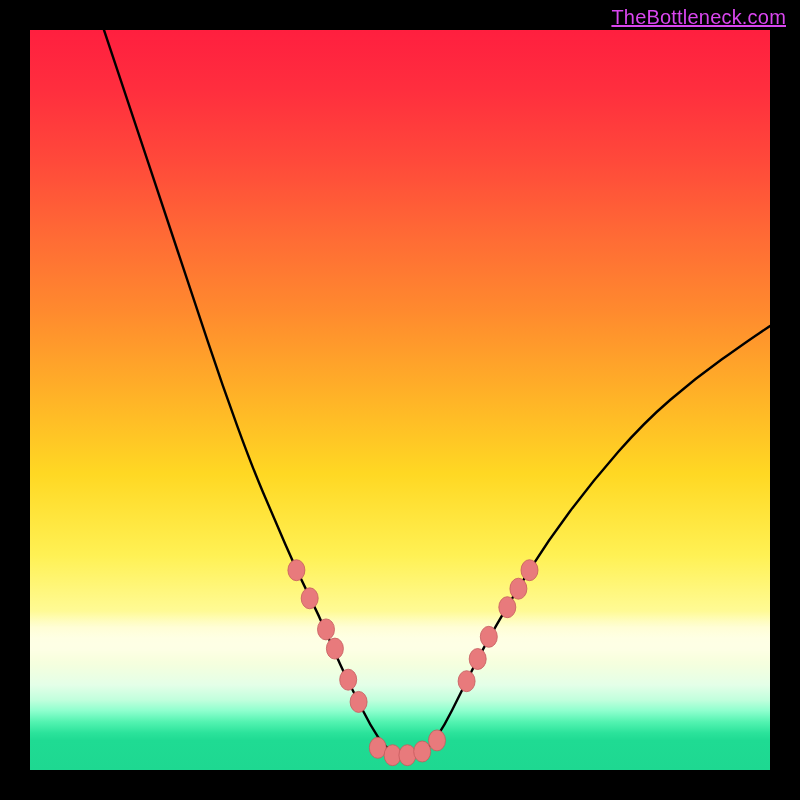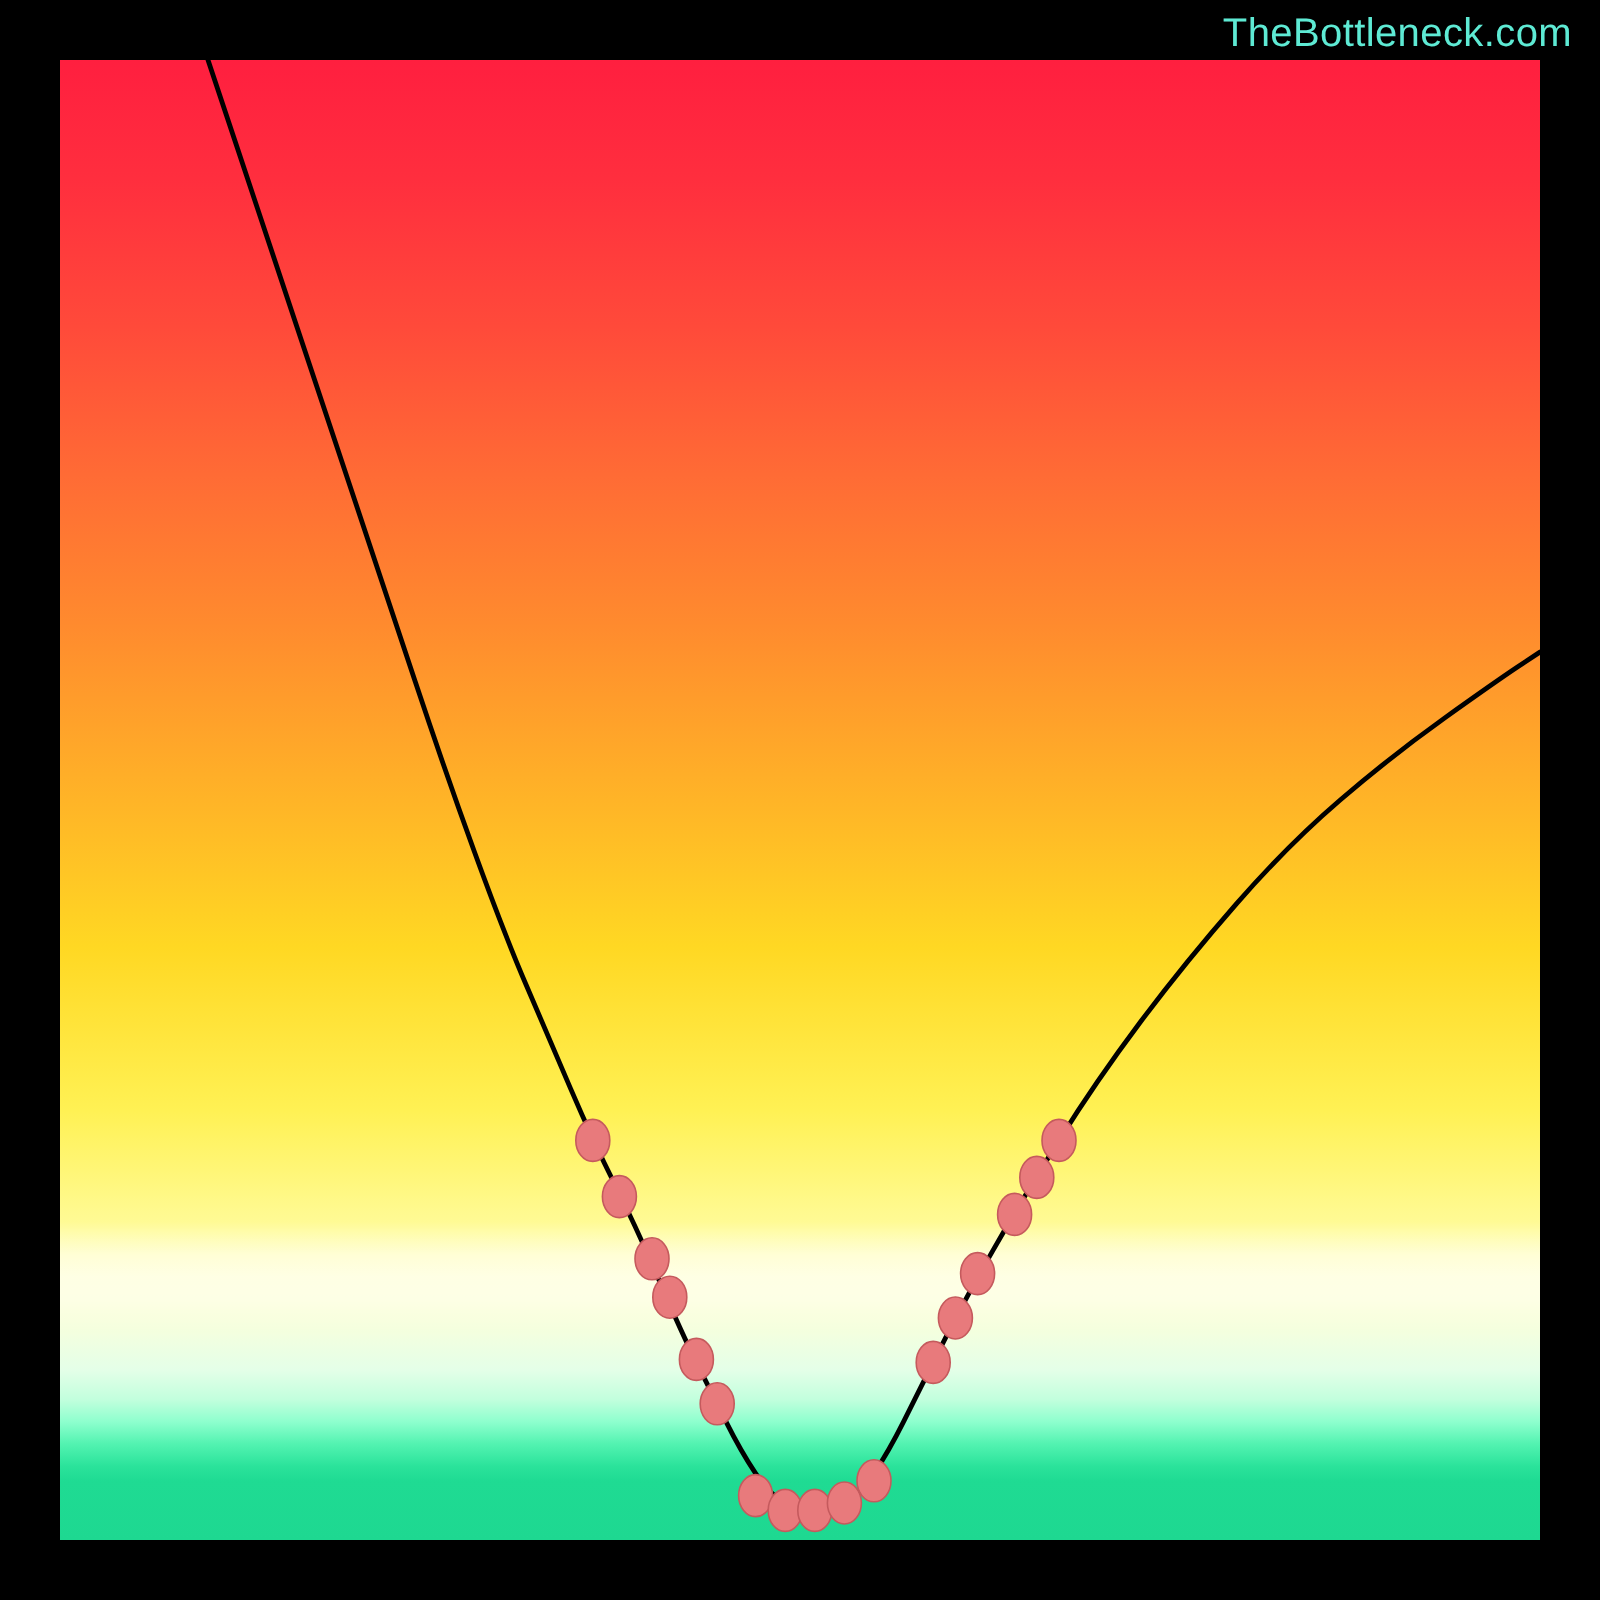--- a/index.html
+++ b/index.html
@@ -71,25 +71,26 @@
   svg.curve {
     position: absolute;
     inset: 0;
     width: 100%;
     height: 100%;
   }
   .watermark {
     position: absolute;
     top: 6px;
     right: 14px;
-    color: #5eead4;
+    color: #d946ef;
     font-size: 20px;
     font-weight: 500;
     letter-spacing: 0.2px;
     user-select: none;
+    text-decoration: underline;
   }
 </style>
 </head>
 <body>
 
 <div class="stage">
   <div class="watermark">TheBottleneck.com</div>
 
   <div class="plot-area">
     <div class="gradient"></div>

